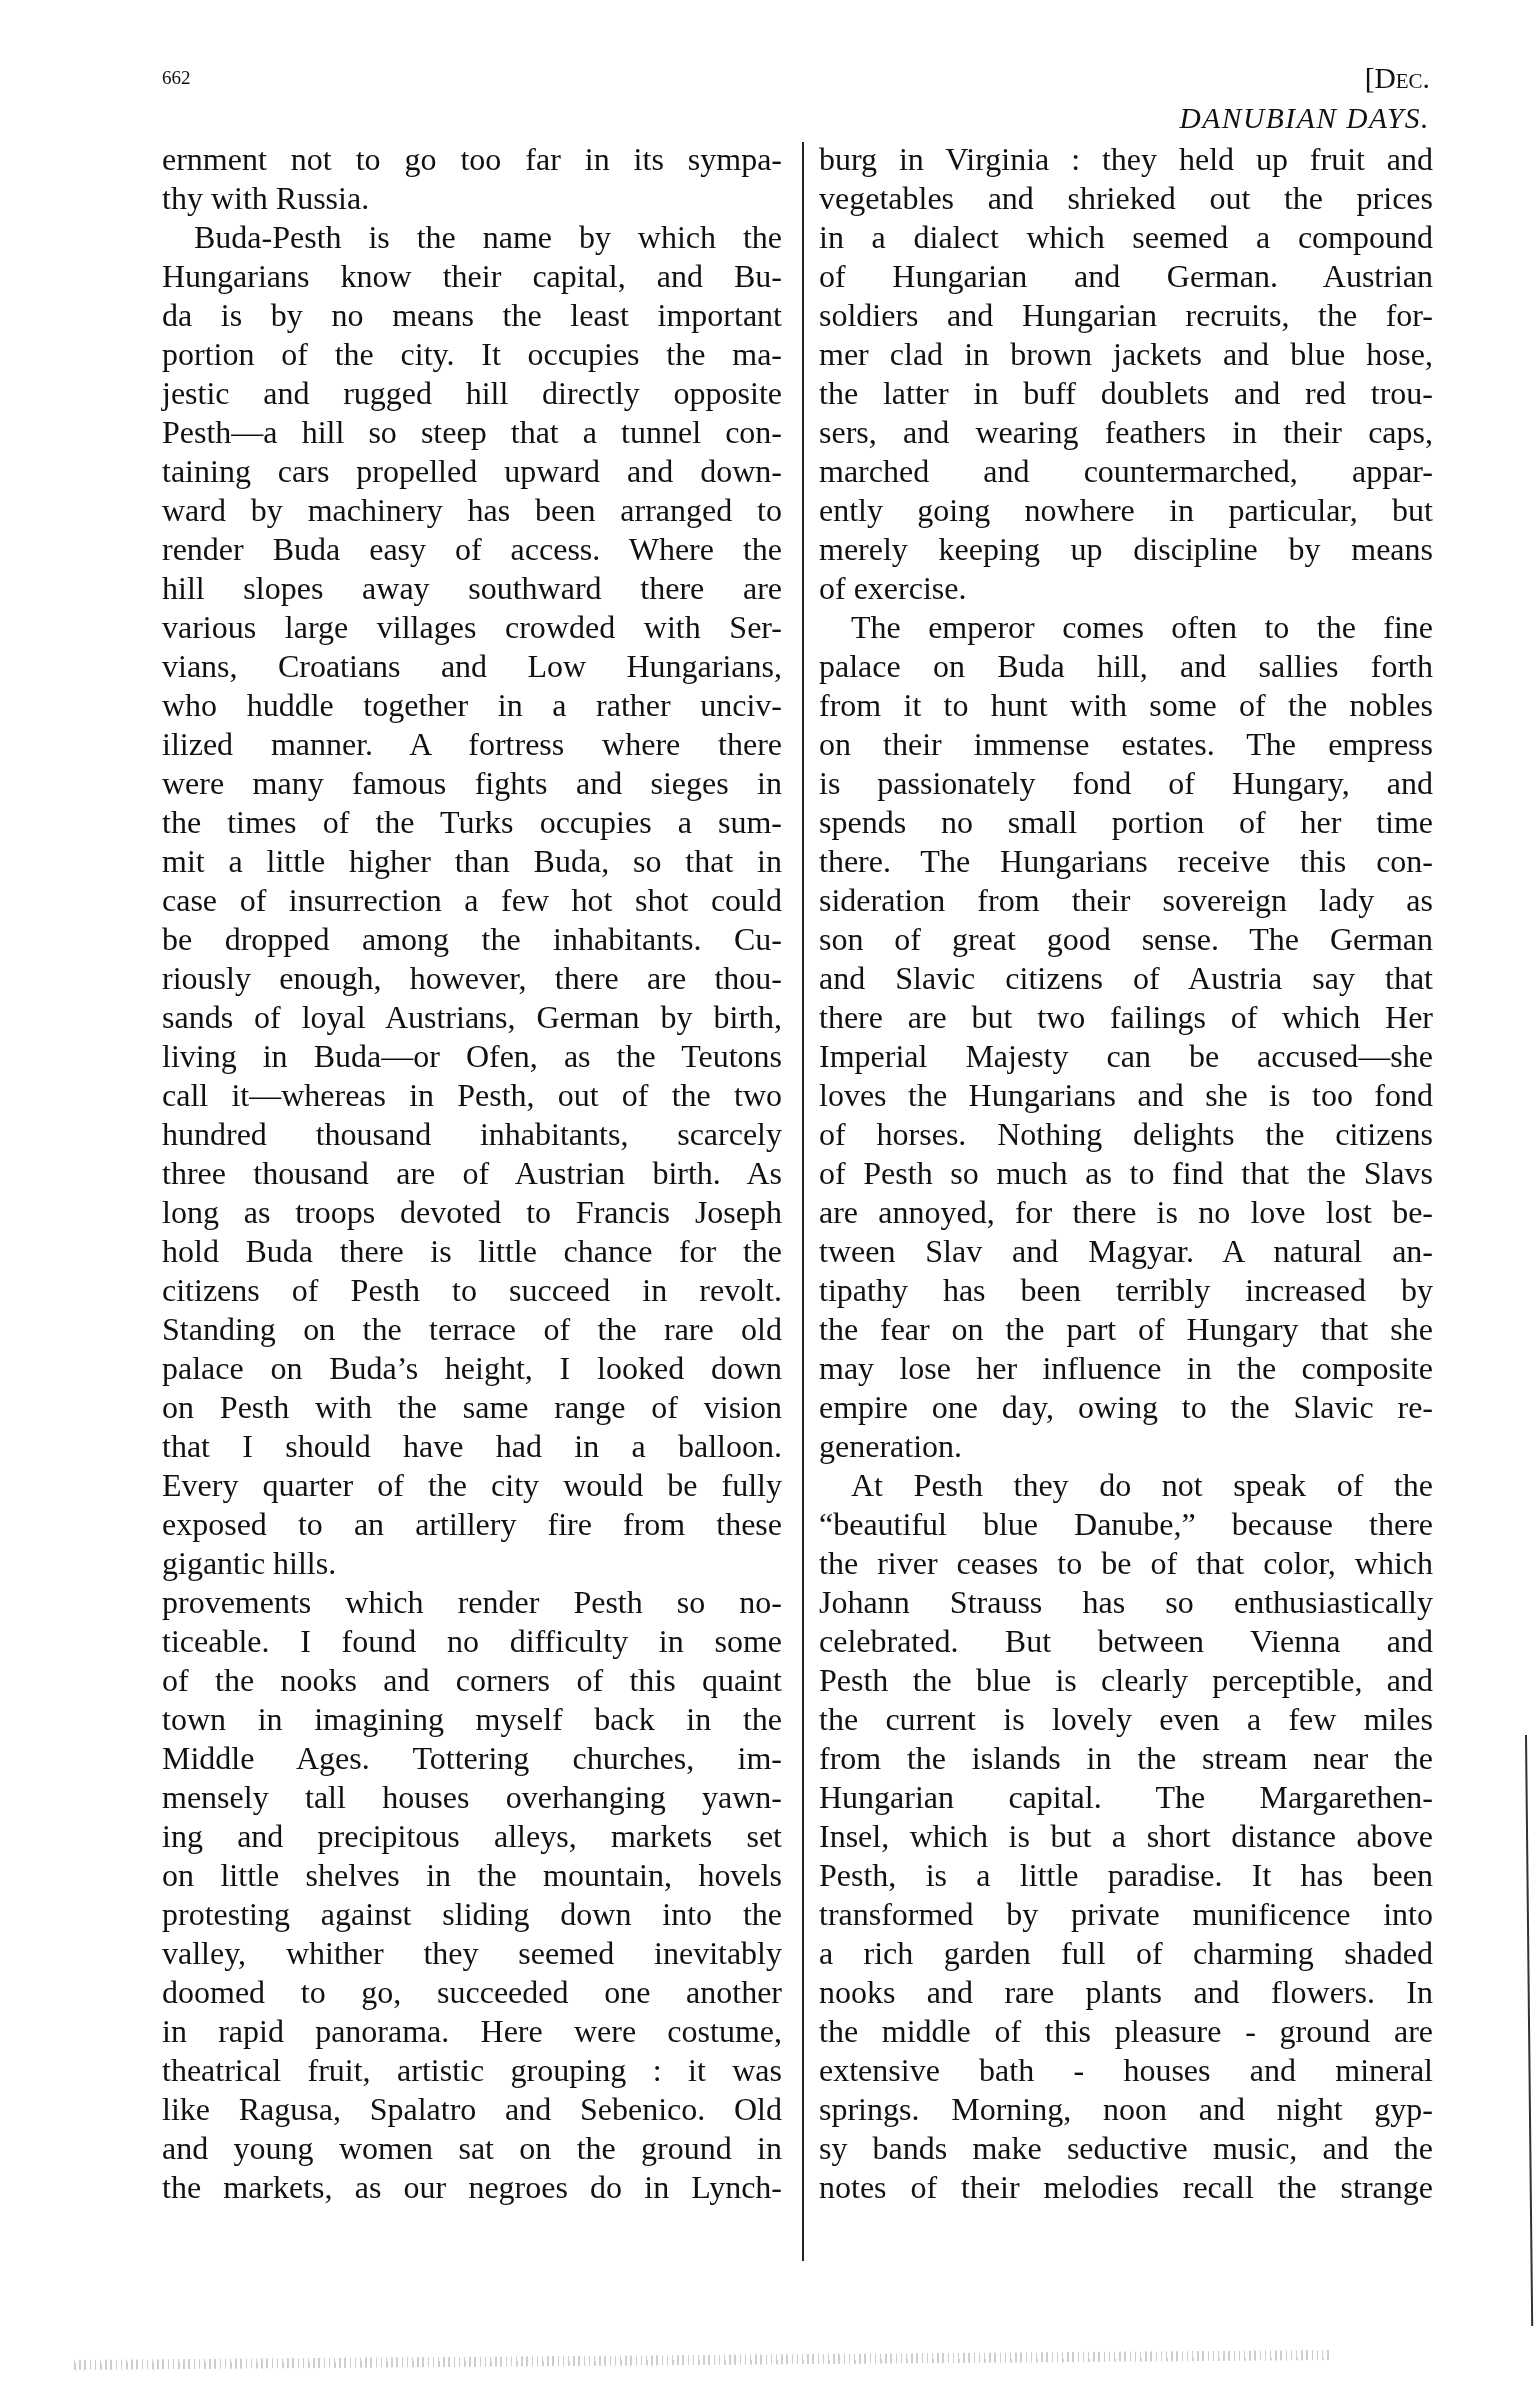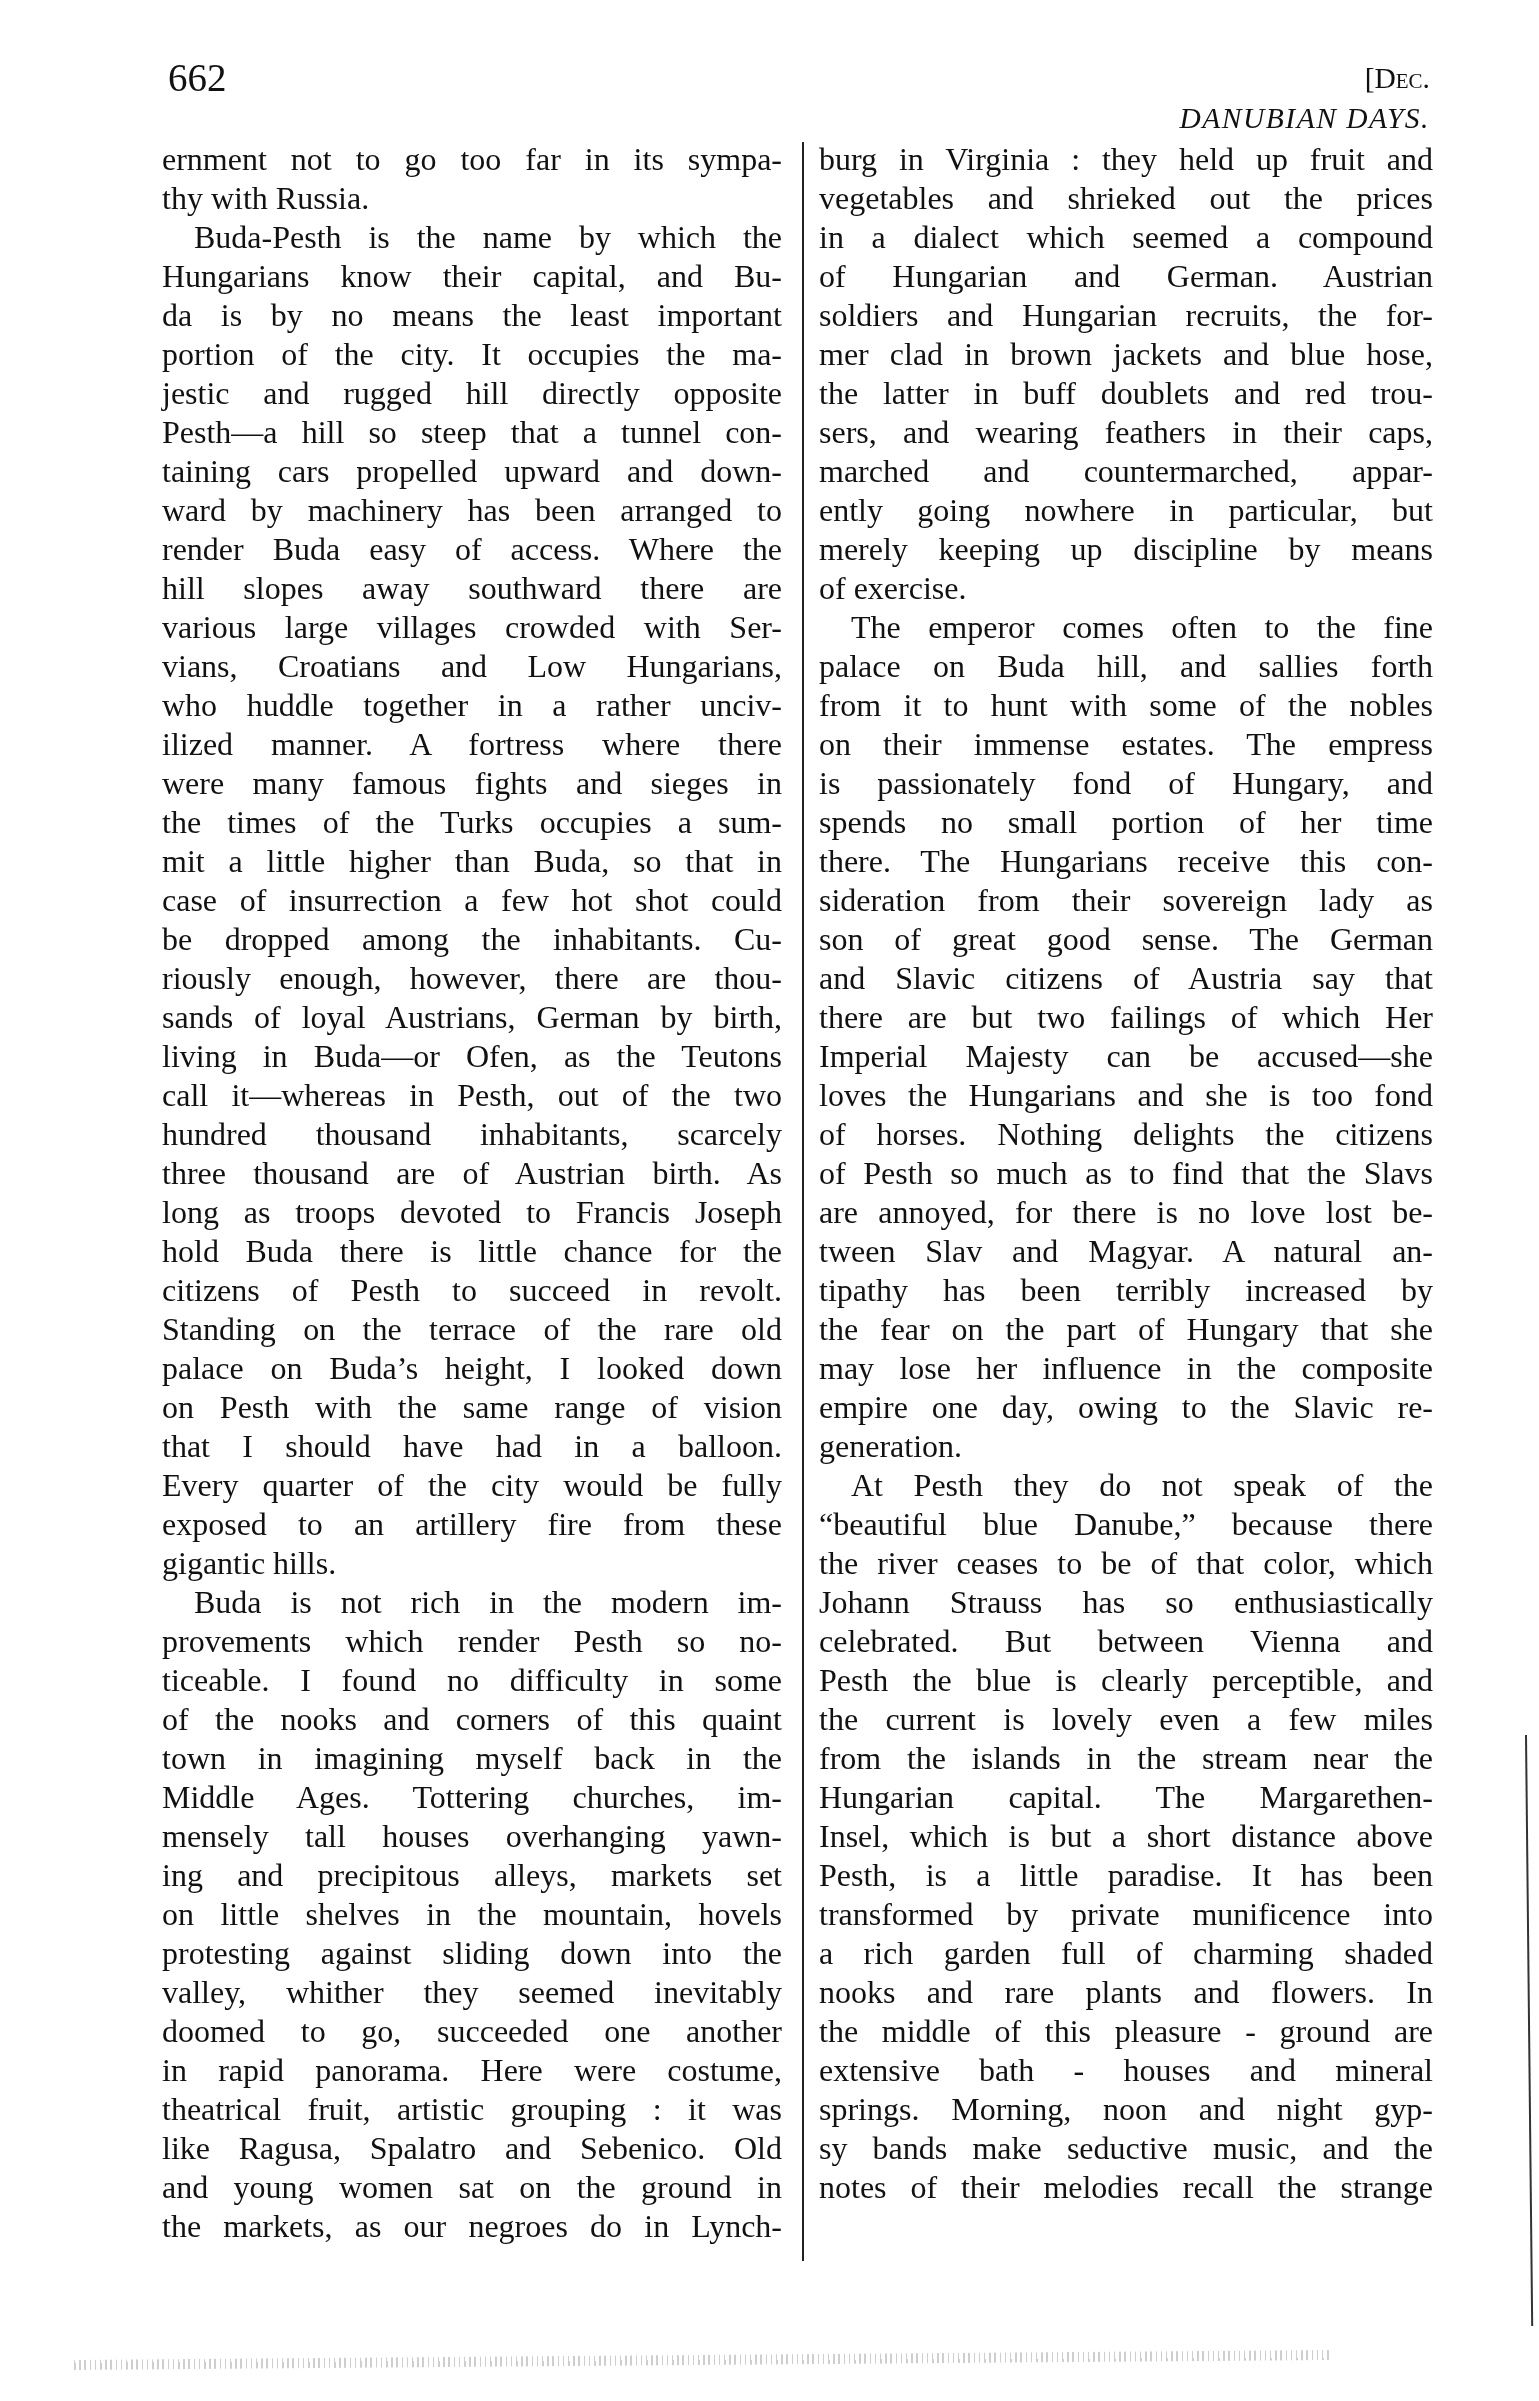--- a/index.html
+++ b/index.html
@@ -1,19 +1,19 @@
 <!DOCTYPE html>
 <html style="font-size:11.8px"><head>
 <meta charset="utf-8">
 <style>
   html, body { margin: 0; padding: 0; background: #ffffff; }
   body { width: 1540px; height: 2401px; position: relative; overflow: hidden;
          font-family: "Liberation Serif", "DejaVu Serif", serif; color: #111111; }
   .running-head { position: absolute; top: 62px; left: 162px; width: 1268px; height: 37px; }
-  .page-number { position: absolute; left: 6px; top: 0; font-size: 39px; line-height: 32px; }
+  .page-number { position: absolute; left: 0; top: 0; font-size: 19px; line-height: 32px; }
   .running-title { position: absolute; left: 0; right: 0; top: 0; text-align: right;
                    font-style: italic; font-size: 29.5px; line-height: 32px; letter-spacing: 1.5px; margin-top: 40px; }
   .running-date { position: absolute; right: 0; top: 0; font-size: 29.5px; line-height: 32px; }
   .running-date .sc { font-variant: small-caps; margin-top: 36px; }
   .column { position: absolute; top: 140px; width: 620px; }
   .col-left { left: 162px; }
   .col-right { left: 819px; width: 614px; }
   .line { display: block; font-size: 32px; height: 39px; line-height: 39px;
           text-align: justify; text-align-last: justify; white-space: nowrap; overflow: visible; }
   .line.last { text-align-last: left; }
@@ -69,21 +69,20 @@
     <span class="line">long as troops devoted to Francis Joseph</span>
     <span class="line">hold Buda there is little chance for the</span>
     <span class="line">citizens of Pesth to succeed in revolt.</span>
     <span class="line">Standing on the terrace of the rare old</span>
     <span class="line">palace on Buda’s height, I looked down</span>
     <span class="line">on Pesth with the same range of vision</span>
     <span class="line">that I should have had in a balloon.</span>
     <span class="line">Every quarter of the city would be fully</span>
     <span class="line">exposed to an artillery fire from these</span>
     <span class="line last">gigantic hills.</span>
-    <span class="line indent">Buda is not rich in the modern im-</span>
     <span class="line">provements which render Pesth so no-</span>
     <span class="line">ticeable.  I found no difficulty in some</span>
     <span class="line">of the nooks and corners of this quaint</span>
     <span class="line">town in imagining myself back in the</span>
     <span class="line">Middle Ages.  Tottering churches, im-</span>
     <span class="line">mensely tall houses overhanging yawn-</span>
     <span class="line">ing and precipitous alleys, markets set</span>
     <span class="line">on little shelves in the mountain, hovels</span>
     <span class="line">protesting against sliding down into the</span>
     <span class="line">valley, whither they seemed inevitably</span>

